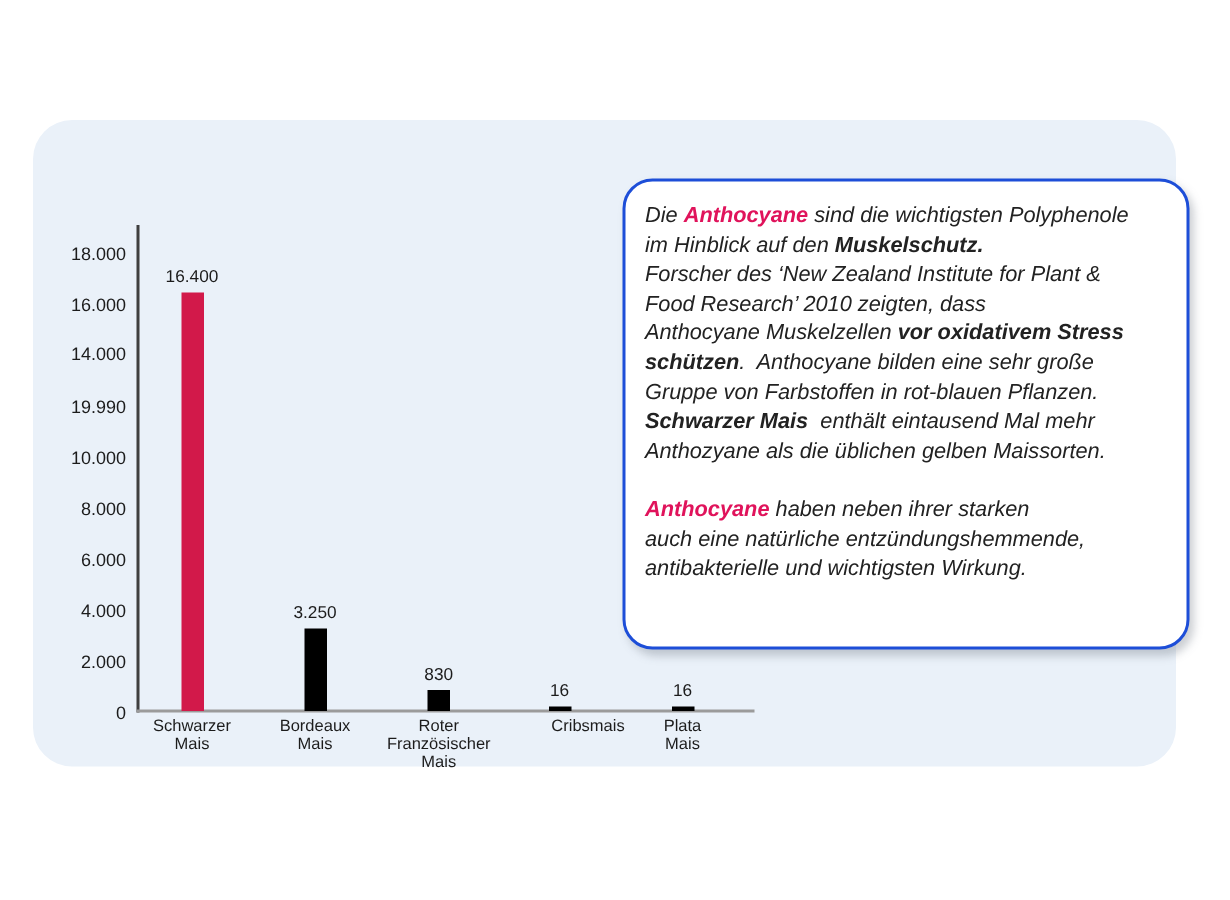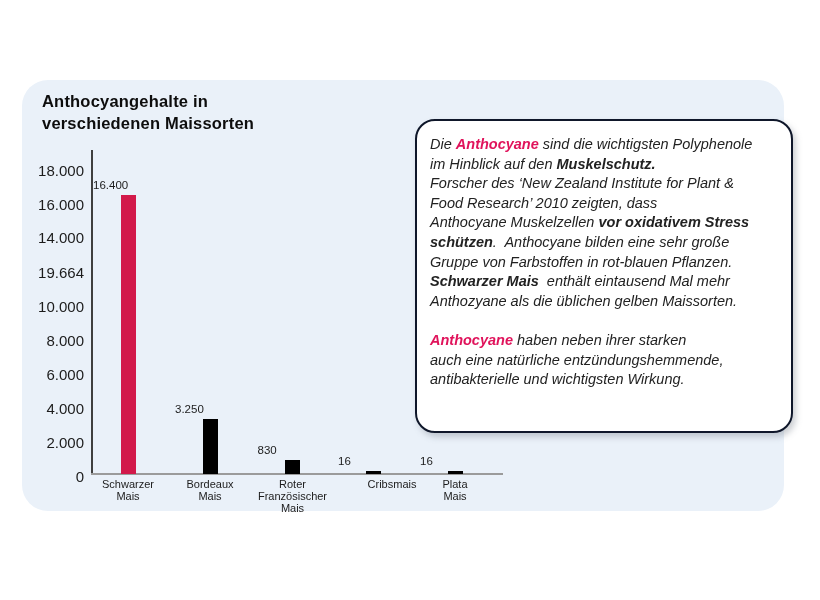--- a/index.html
+++ b/index.html
@@ -9,52 +9,51 @@
 
   .card { position:absolute; left:22px; top:80px; width:762px; height:431px;
     border-radius:26px; background:var(--card-blue,#eaf1f9); z-index:1; }
 
   .chart-title { position:absolute; left:42px; top:90px; width:240px; z-index:2;
     font-size:16.5px; font-weight:bold; color:#0d0d0d; line-height:22px; letter-spacing:.2px; }
 
   #chart { position:absolute; left:0; top:0; width:820px; height:600px; z-index:2; }
   .axis-v { position:absolute; width:2px; background:#3f3f3f; }
   .axis-h { position:absolute; height:2px; background:#9b9b9b; }
-  .ytick  { position:absolute; width:60px; text-align:right; font-size:15px; color:#1c1c1c; }
+  .ytick  { position:absolute; width:60px; text-align:right; font-size:12px; color:#1c1c1c; }
   .bar    { position:absolute; }
-  .vlabel { position:absolute; width:70px; font-size:11.5px; color:#1c1c1c; }
+  .vlabel { position:absolute; width:70px; text-align:center; font-size:11.5px; color:#1c1c1c; }
   .xcat   { position:absolute; width:110px; text-align:center; font-size:11px;
             line-height:11.8px; color:#1c1c1c; }
 
   .infobox { position:absolute; left:415px; top:119px; width:378px; height:314px; z-index:3;
-    background:#ffffff; border:2px solid #0f172a; border-radius:20px;
+    background:#ffffff; border:2px solid #1d4ed8; border-radius:20px;
     box-shadow:3px 4px 6px rgba(110,118,130,.35); }
   .infotext { position:absolute; left:13px; top:14px; right:6px;
     font-size:14.5px; line-height:19.6px; font-style:italic; color:#222222; }
   .tl { white-space:nowrap; }
   .seg-n { }
   .seg-b { font-weight:bold; }
   .seg-r { font-weight:bold; color:var(--accent-red,#e0135b); }
 </style>
 </head>
 <body>
 
 <div class="stage">
   <div class="card"></div>
-  <div class="chart-title">Anthocyangehalte in verschiedenen Maissorten</div>
   <div id="chart">
       <div class="axis-v" style="left: 91px; top: 150px; height: 325px; background: rgb(63, 63, 63);"></div>
       <div class="axis-h" style="left: 91px; top: 473px; width: 412px; background: rgb(155, 155, 155);"></div>
       <div class="ytick" style="left: 24px; top: 468px;">0</div>
       <div class="ytick" style="left: 24px; top: 434px;">2.000</div>
       <div class="ytick" style="left: 24px; top: 400px;">4.000</div>
       <div class="ytick" style="left: 24px; top: 366px;">6.000</div>
       <div class="ytick" style="left: 24px; top: 332px;">8.000</div>
       <div class="ytick" style="left: 24px; top: 298px;">10.000</div>
-      <div class="ytick" style="left: 24px; top: 264px;">19.664</div>
+      <div class="ytick" style="left: 24px; top: 264px;">19.990</div>
       <div class="ytick" style="left: 24px; top: 229px;">14.000</div>
       <div class="ytick" style="left: 24px; top: 196px;">16.000</div>
       <div class="ytick" style="left: 24px; top: 162px;">18.000</div>
       <div class="bar" style="left: 120.5px; top: 195.2px; width: 15px; height: 278.8px; background: rgb(210, 25, 74);"></div>
       <div class="vlabel" style="left: 93px; top: 179.2px;">16.400</div>
       <div class="xcat" style="left: 73px; top: 479px;">
         <div class="">Schwarzer</div>
         <div class="">Mais</div>
       </div>
       <div class="bar" style="left: 202.5px; top: 418.75px; width: 15px; height: 55.25px; background: rgb(0, 0, 0);"></div>

